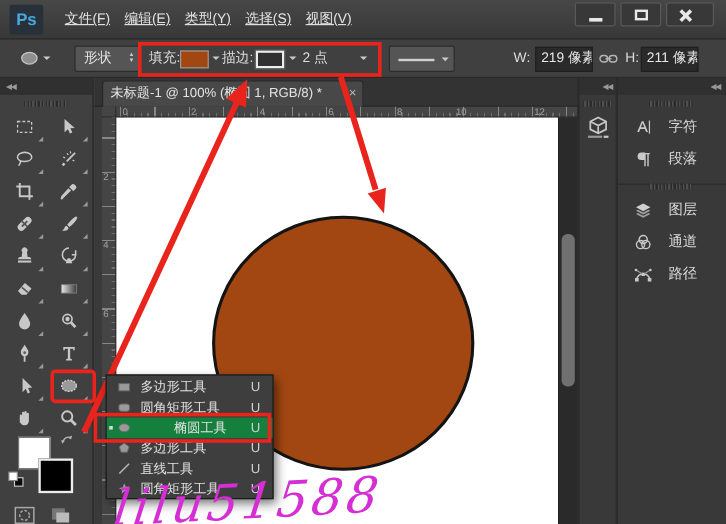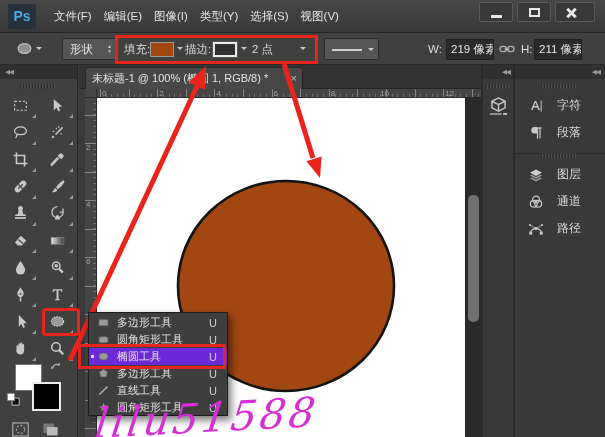--- a/index.html
+++ b/index.html
@@ -5,21 +5,21 @@
   * { margin:0; padding:0; box-sizing:border-box; }
   html,body { background:#202020; }
   body { font-family:"Liberation Sans","DejaVu Sans",sans-serif; }
   .app { position:relative; width:605px; height:437px; overflow:hidden; background:#3c3c3c; color:#ddd; }
 
   
   .menubar { position:absolute; left:0; top:0; width:605px; height:33px;
              background:linear-gradient(#474747,#383838); border-bottom:1px solid #242424; }
   .ps-logo { position:absolute; left:8px; top:4px; width:28px; height:25px; background:#28313a;
              color:#4aa9e0; font-weight:bold; font-size:14px; text-align:center; line-height:25px; border-radius:2px; }
-  .menus { position:absolute; left:48px; top:0; height:33px; display:flex; }
+  .menus { position:absolute; left:48px; top:0; height:33px; display:flex;text-decoration:underline; }
   .menu-item { padding:0 6px; line-height:33px; font-size:11.5px; color:#e4e4e4; cursor:default; }
   .win-controls { position:absolute; right:10px; top:2px; display:flex; gap:4px; }
   .win-btn { width:34px; height:20px; background:#383838; border:1px solid #5a5a5a; border-radius:2px; position:relative; }
   .win-btn.close { width:40px; }
   .glyph-min { position:absolute; left:11px; top:12px; width:11px; height:3px; background:#e8e8e8; }
   .glyph-max { position:absolute; left:11px; top:5px; width:11px; height:9px; border:2px solid #e8e8e8; }
   .glyph-x1,.glyph-x2 { position:absolute; left:14px; top:4px; width:3px; height:12px; background:#e8e8e8; }
   .glyph-x1 { transform:rotate(45deg); } .glyph-x2 { transform:rotate(-45deg); }
 
   
@@ -85,21 +85,21 @@
   .dockrow { position:relative; height:27px; display:flex; align-items:center; cursor:pointer; }
   .dockrow .dicon { width:16px; margin-left:13px; display:flex; }
   .dockrow .dlabel { margin-left:13px; font-size:12px; color:#d9d9d9; }
   .dock-div { height:1px; background:#2b2b2b; margin:4px 0 2px; }
   .cube-btn { position:absolute; left:4px; top:26px; width:22px; height:30px; display:flex; align-items:center; justify-content:center; }
 
   
   .popup { position:absolute; left:88px; top:312px; width:140px; height:104px; background:#3e3e3e; border:1px solid #1c1c1c;
            box-shadow:3px 4px 8px rgba(0,0,0,.55); z-index:40; padding-top:1px; }
   .prow { position:relative; height:17px; display:flex; align-items:center; font-size:11px; color:#e0e0e0; }
-  .prow.sel { background:#6d28d9; }
+  .prow.sel { background:#15803d;gap:28px; }
   .curdot { position:absolute; left:2px; top:7px; width:3px; height:3px; background:#d8d8d8; }
   .picon { margin-left:8px; display:flex; }
   .plabel { margin-left:7px; white-space:nowrap; }
   .pkey { position:absolute; right:10px; color:#cfcfcf; }
 
   
   .anno-svg { position:absolute; left:0; top:0; z-index:30; pointer-events:none; }
   .redbox { position:absolute; border:3px solid #e8241c; z-index:60; pointer-events:none; }
   .rb-options { left:115px; top:35px; width:203px; height:29px; }
   .rb-tool { left:42px; top:308px; width:38px; height:28px; border-radius:4px; }
@@ -120,21 +120,20 @@
 </defs>
   </svg>
 
 <div class="app">
 
   <div class="menubar">
     <div class="ps-logo">Ps</div>
     <div class="menus" id="menu-items">
         <div class="menu-item">文件(F)</div>
         <div class="menu-item">编辑(E)</div>
-        <div class="menu-item">图像(I)</div>
         <div class="menu-item">类型(Y)</div>
         <div class="menu-item">选择(S)</div>
         <div class="menu-item">视图(V)</div>
       </div>
     <div class="win-controls">
       <div class="win-btn">
           <span class="glyph-min"></span>
         </div>
       <div class="win-btn">
           <span class="glyph-max"></span>

